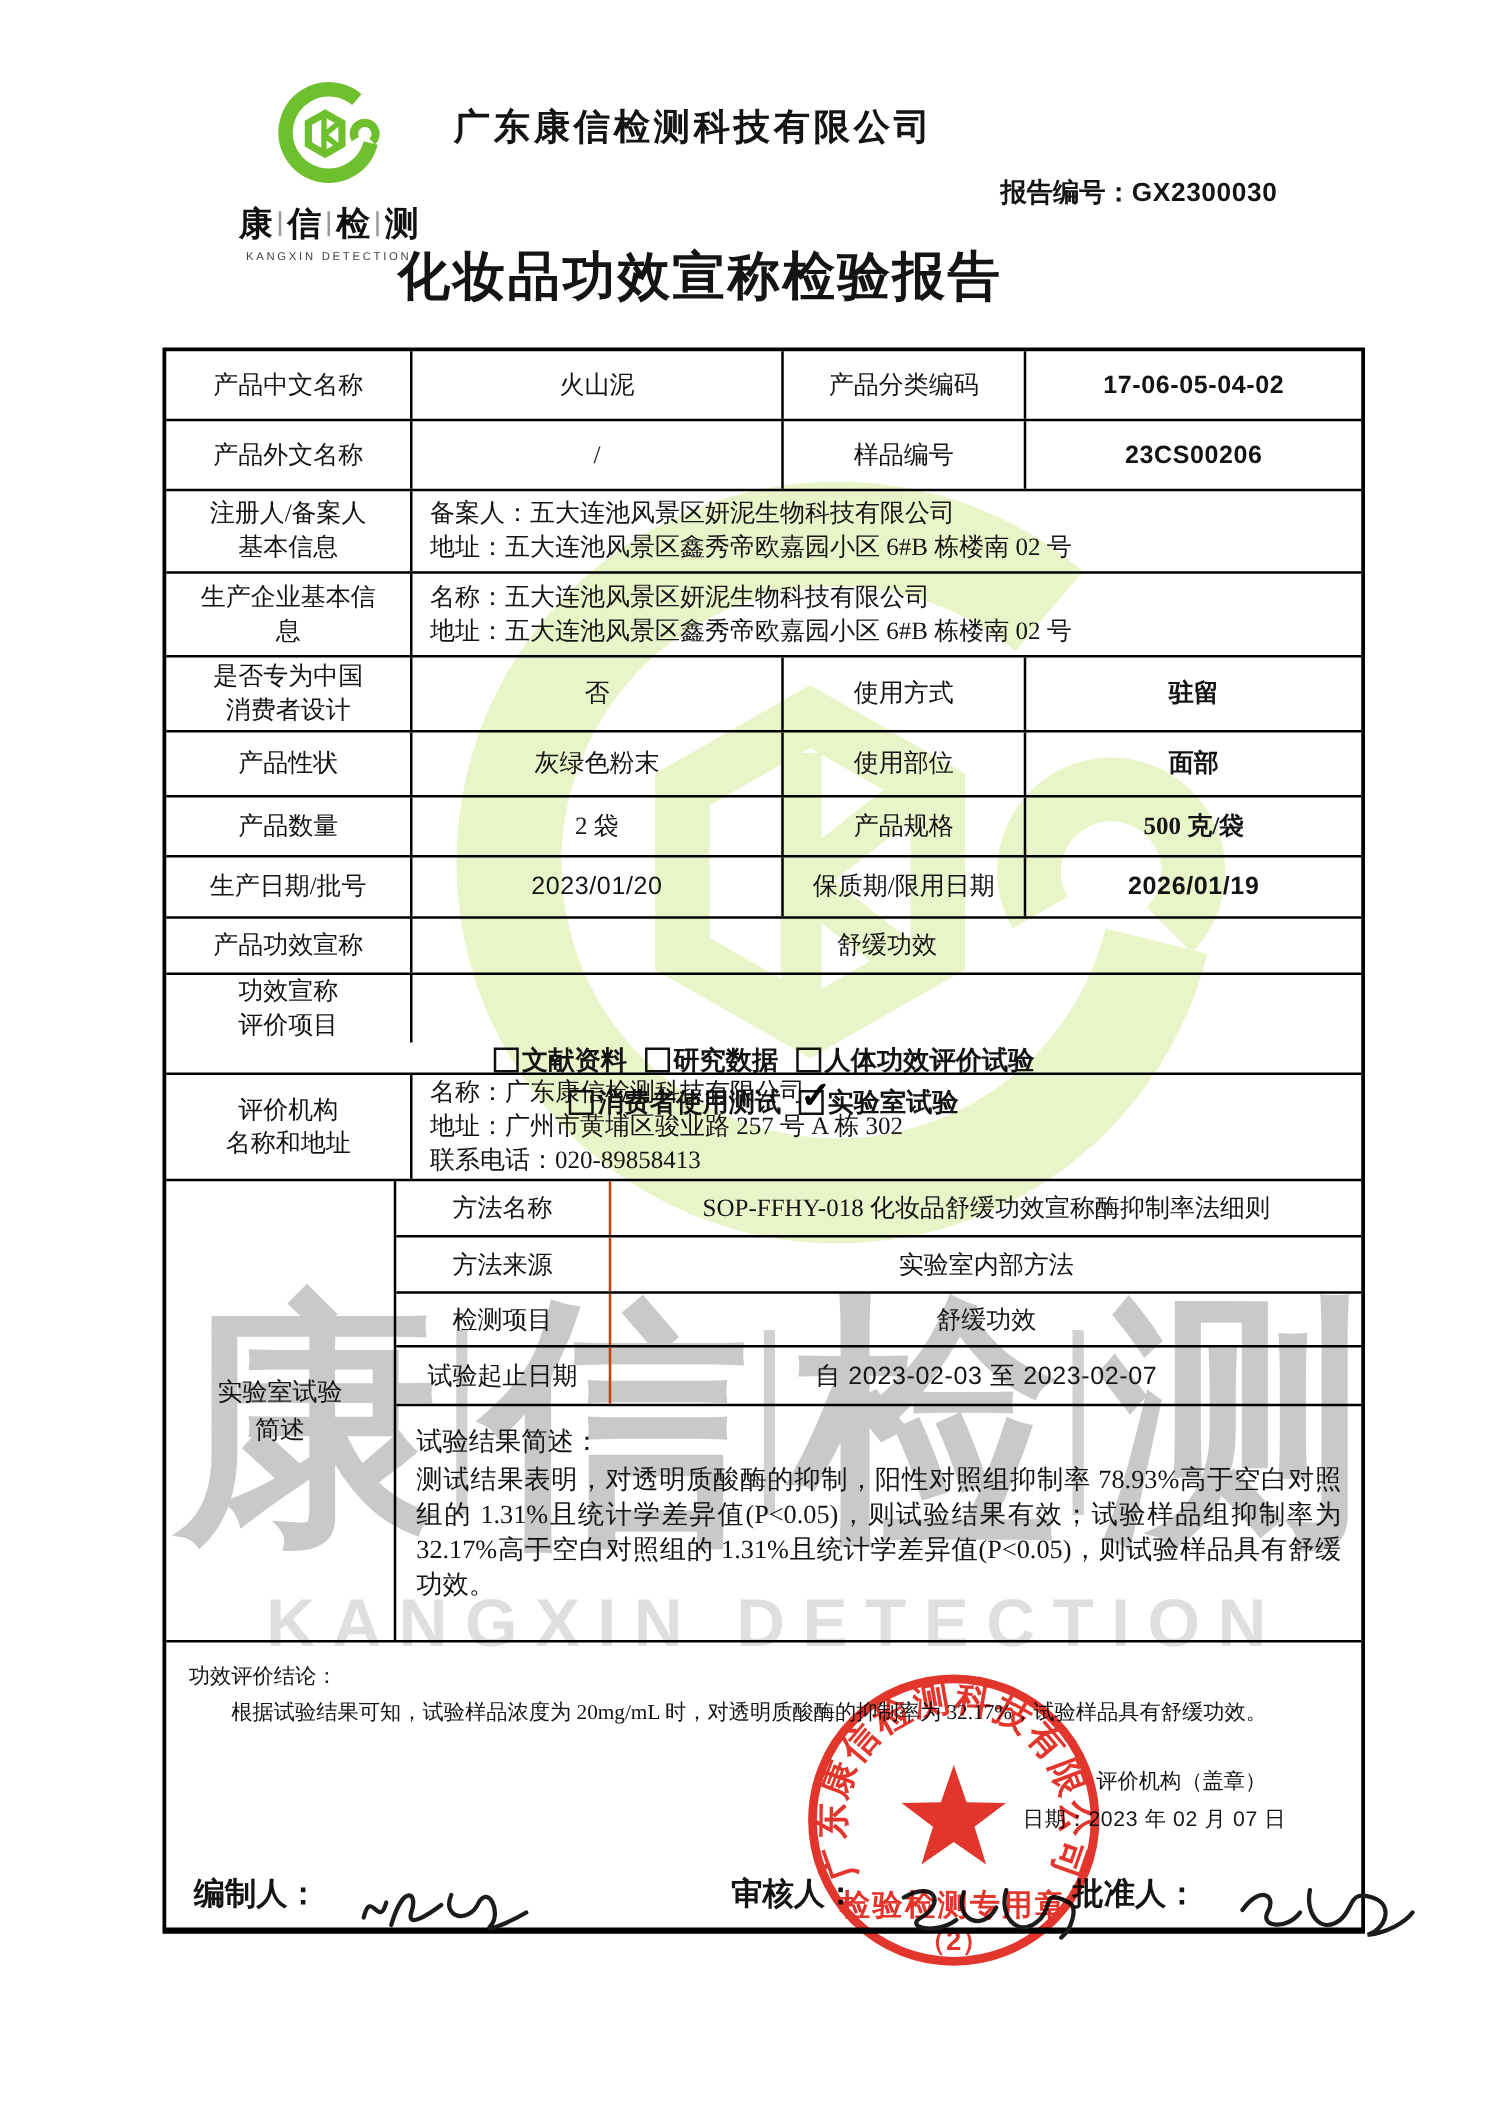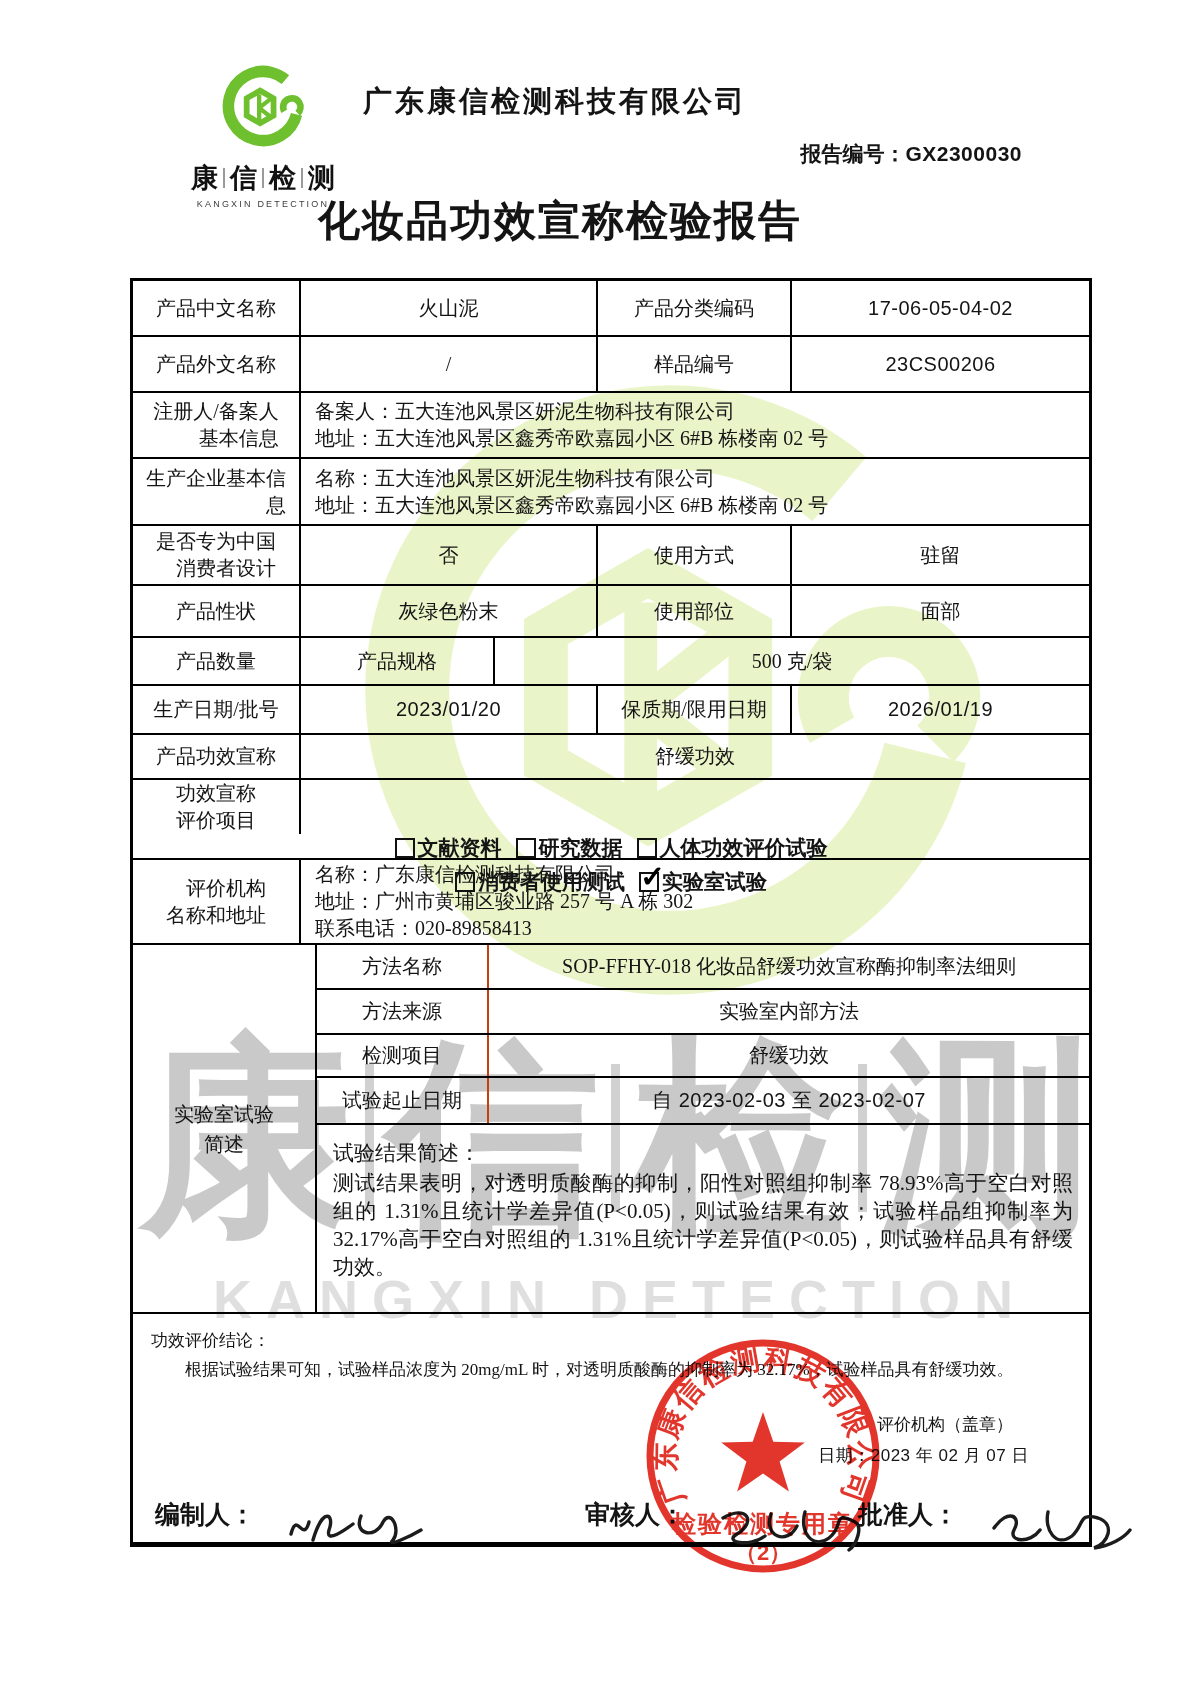--- a/index.html
+++ b/index.html
@@ -32,21 +32,21 @@
 
   
   .tbl { position:absolute; left:130px; top:278px; width:962px; z-index:1;
          border:3px solid #000; border-bottom-width:5px; }
   .row { display:flex; border-bottom:2px solid #000; align-items:stretch; }
   .row:last-child { border-bottom:none; }
   .cell { display:flex; align-items:center; justify-content:center; text-align:center;
           font-size:20px; line-height:27px; white-space:pre-line; }
   .cell.left { justify-content:flex-start; text-align:left; padding-left:14px; padding-right:10px; }
   .br { border-right:2px solid #000; }
-  .c1 { width:168px;text-align:right; } .c2 { width:297px; } .c3 { width:194px; } .c4 { flex:1; }
+  .c1 { width:197px; } .c2 { width:297px; } .c3 { width:194px; } .c4 { flex:1;font-weight:bold; }
   .wide { flex:1; }
   .num { font-family:"Liberation Sans", sans-serif; letter-spacing:0.5px; }
 
   .h1{height:56px;} .h2{height:56px;} .h3{height:66px;} .h4{height:67px;} .h5{height:60px;}
   .h6{height:52px;} .h7{height:48px;} .h8{height:49px;} .h9{height:45px;} .h10{height:80px;flex-direction:column;} .h11{height:85px;}
 
   
   .chk-wrap { flex:1; display:flex; flex-direction:column; align-items:center; justify-content:center; gap:6px; }
   .chk-line { display:flex; align-items:center; gap:14px; }
   .chk-item { display:flex; align-items:center; font-size:21px; font-weight:600; }
@@ -172,20 +172,21 @@
 
     <div class="row h6">
       <div class="cell c1 br">产品性状</div>
       <div class="cell c2 br">灰绿色粉末</div>
       <div class="cell c3 br">使用部位</div>
       <div class="cell c4">面部</div>
     </div>
 
     <div class="row h7">
       <div class="cell c1 br">产品数量</div>
+      <div class="cell c2 br">2 袋</div>
       <div class="cell c3 br">产品规格</div>
       <div class="cell c4">500 克/袋</div>
     </div>
 
     <div class="row h8">
       <div class="cell c1 br">生产日期/批号</div>
       <div class="cell c2 br num">2023/01/20</div>
       <div class="cell c3 br">保质期/限用日期</div>
       <div class="cell c4 num">2026/01/19</div>
     </div>

